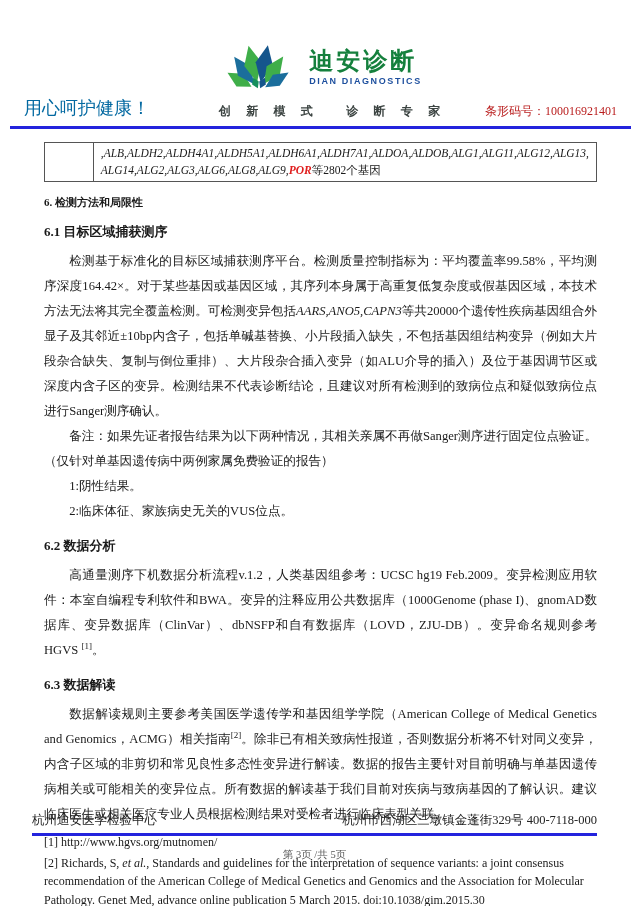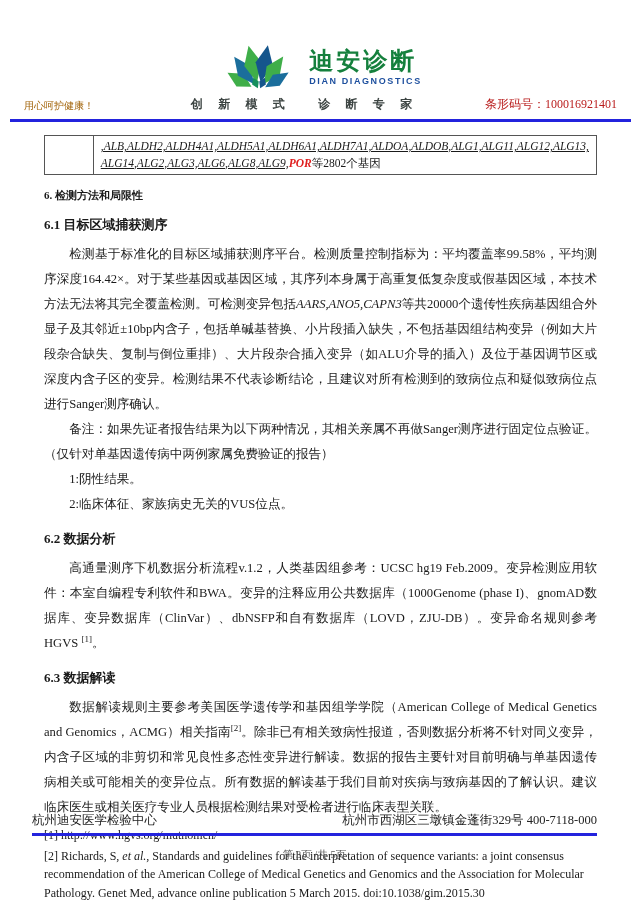--- a/index.html
+++ b/index.html
@@ -16,31 +16,31 @@
   .content { padding:0 44px; }
 
   
   .header { padding-top:40px; }
   .logo-row { display:flex; justify-content:center; align-items:center; gap:10px; }
   .logo-mark { width:80px; height:54px; }
   .logo-text { display:flex; flex-direction:column; align-items:flex-start; }
   .logo-cn { font-size:24px; font-weight:bold; color:#15803d; letter-spacing:3px; font-family:"Liberation Sans",sans-serif; line-height:26px; }
   .logo-en { font-size:9px; font-weight:bold; color:#1d4f9e; letter-spacing:1.6px; font-family:"Liberation Sans",sans-serif; margin-top:2px; }
   .header-row { display:flex; justify-content:space-between; align-items:flex-end; margin-top:2px; padding:0 24px 0 24px; }
-  .slogan { font-size:10px; color:#a16207; }
+  .slogan { font-size:18px; color:#0369a1; }
   .tagline { font-size:12px; font-weight:bold; color:#3c4442; letter-spacing:6px; font-family:"Liberation Sans",sans-serif; margin-left:30px; }
   .barcode { font-size:12px; color:#b91c1c; }
   .rule-blue { height:3px; background:#2323dd; margin:6px 10px 0 10px; }
   .rule-blue.footer-rule { margin:4px 0 0 0; }
 
   
   .gene-table { display:flex; border:1px solid #555; margin-top:13px; }
   .gene-table .cell-left { width:68px; border-right:1px solid #555; }
   .gene-table .cell-right { flex:1; padding:2px 7px 3px 7px; font-size:11.5px; line-height:16.5px; }
-  .gene-italic { font-style:italic;text-decoration:underline; }
+  .gene-italic { font-style:italic; }
   .gene-red { font-style:italic; font-weight:bold; color:#e01e1e;text-align:right; }
 
   
   .h-section { font-size:11px; font-weight:bold; margin-top:13px; font-family:"Liberation Serif",serif; }
   .h-sub { font-size:13px; font-weight:bold; margin-top:13px; }
   .para { font-size:12.6px; line-height:25px; text-align:justify; text-indent:2em; margin-top:8px; }
   .para.no-gap { margin-top:0; }
   .note-line { font-size:12.6px; line-height:25px; text-indent:2em; }
   sup { font-size:9px; line-height:0; }
   .refs { margin-top:6px; }

